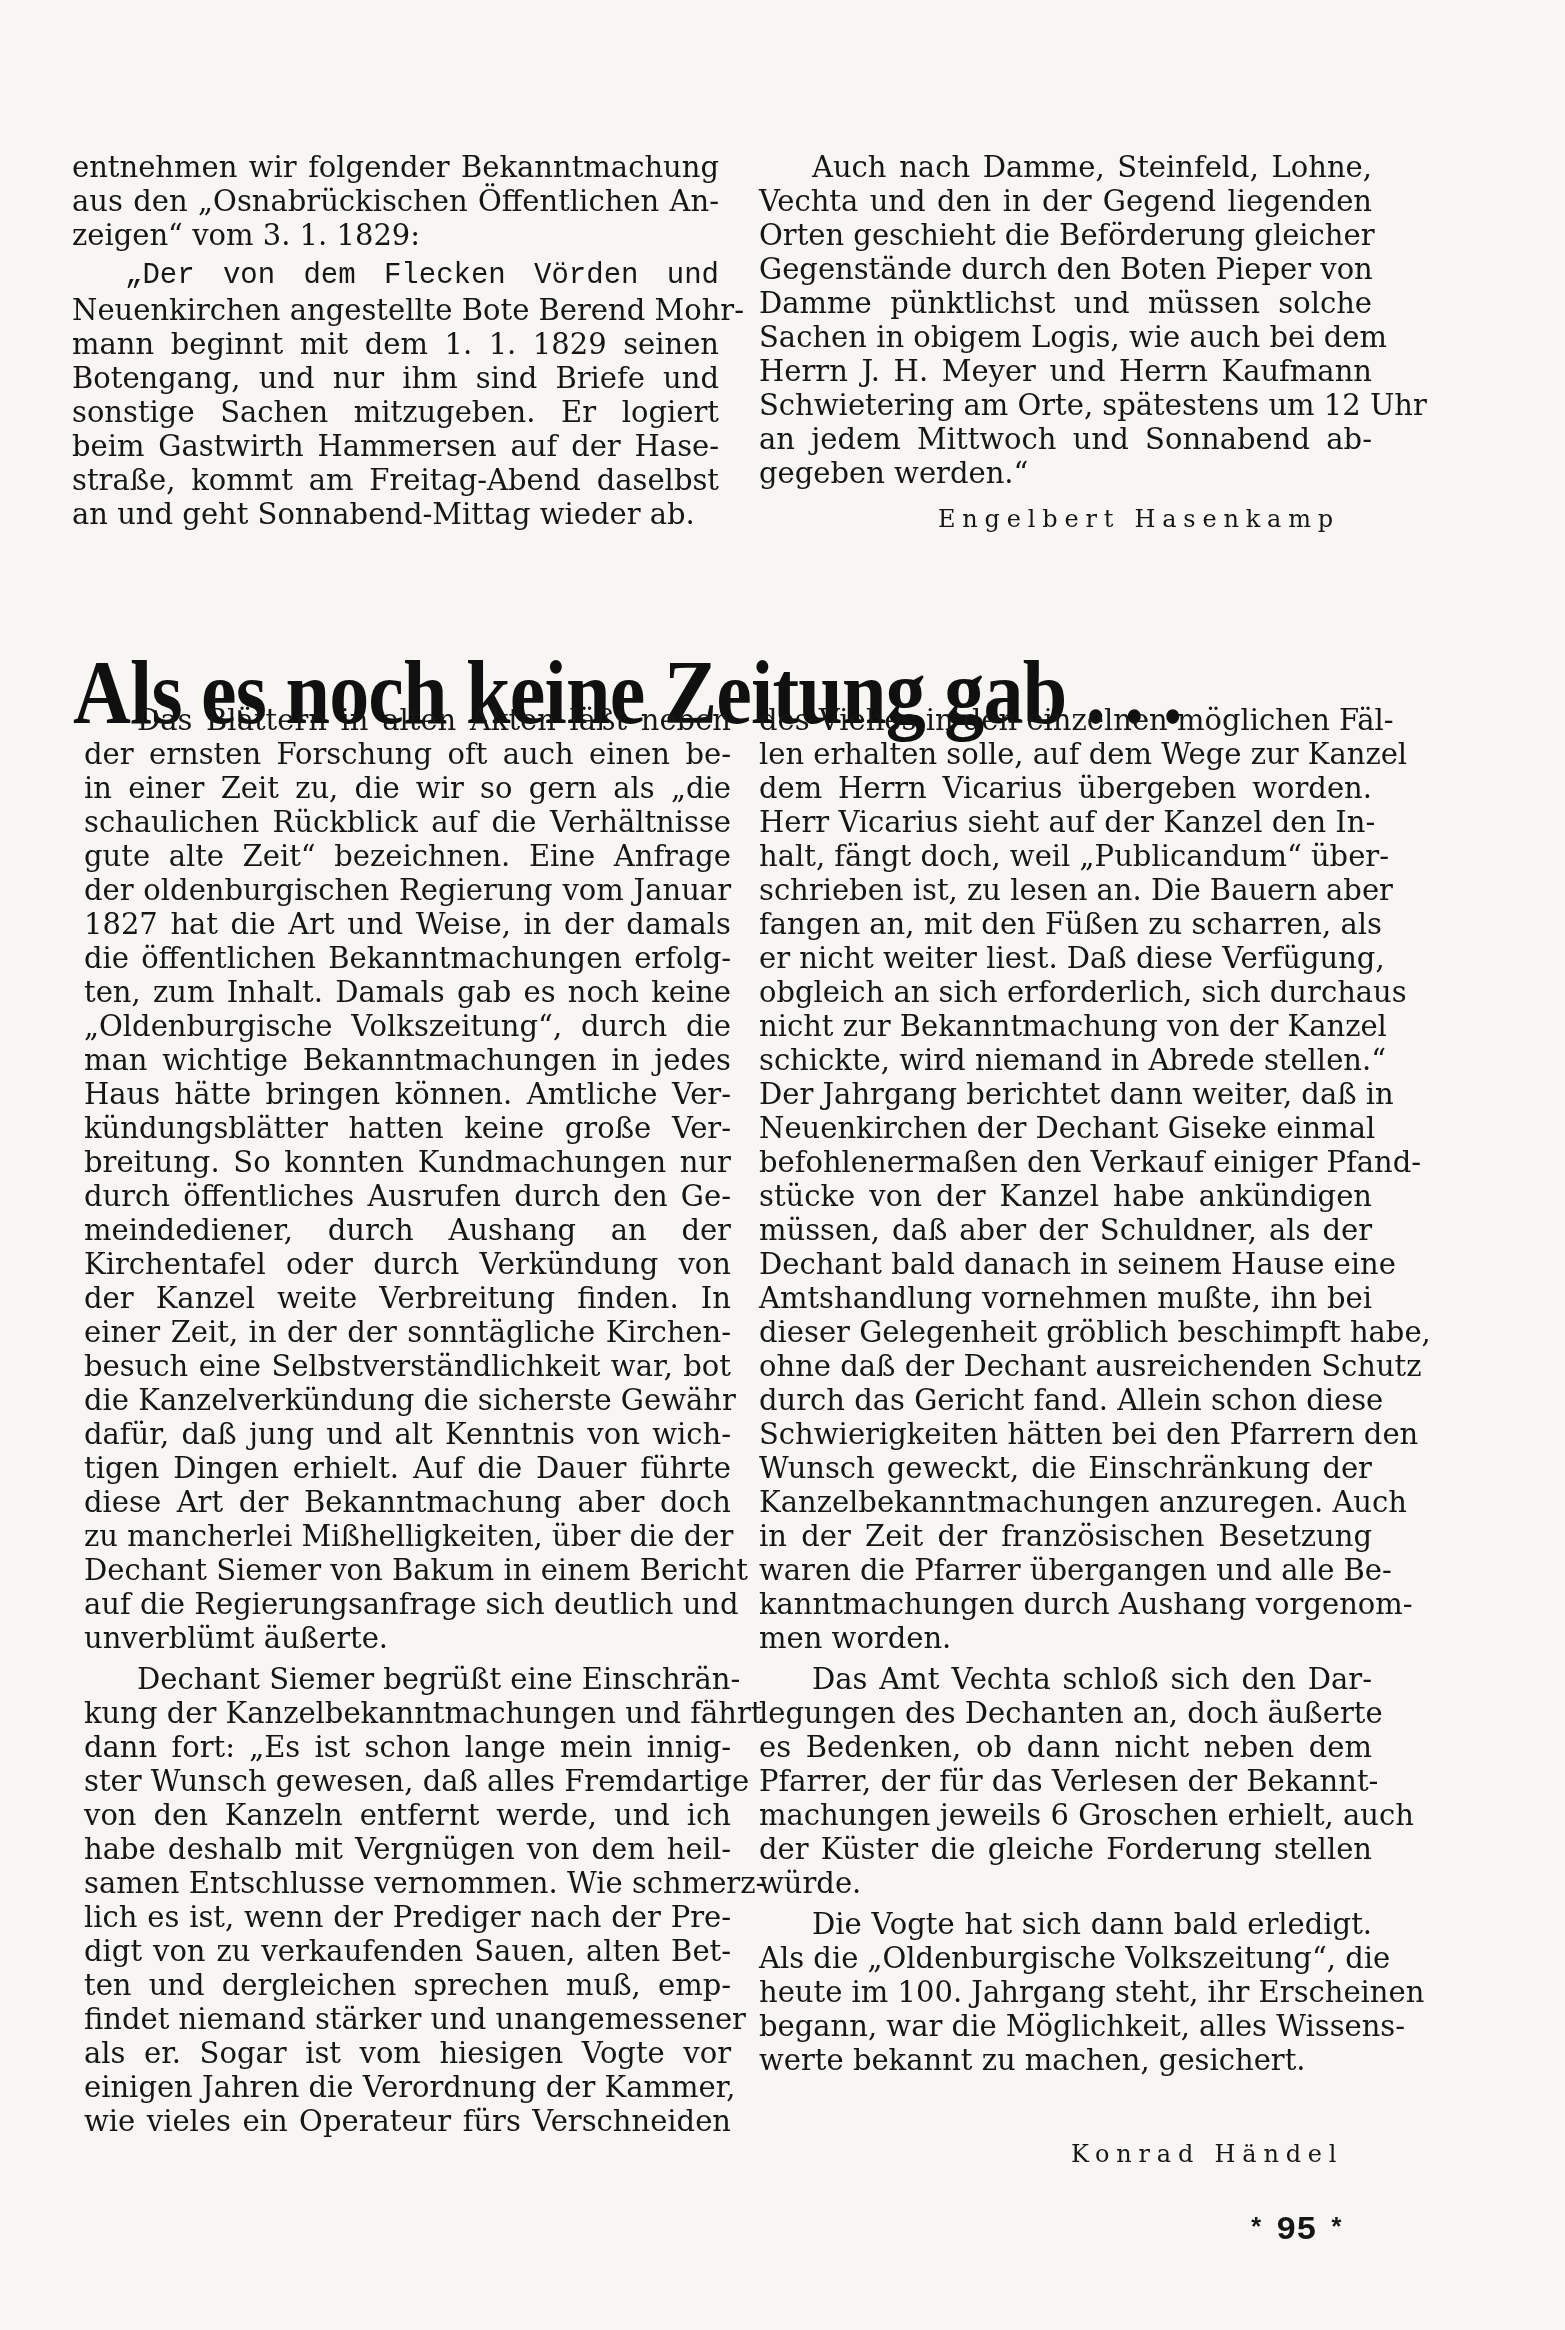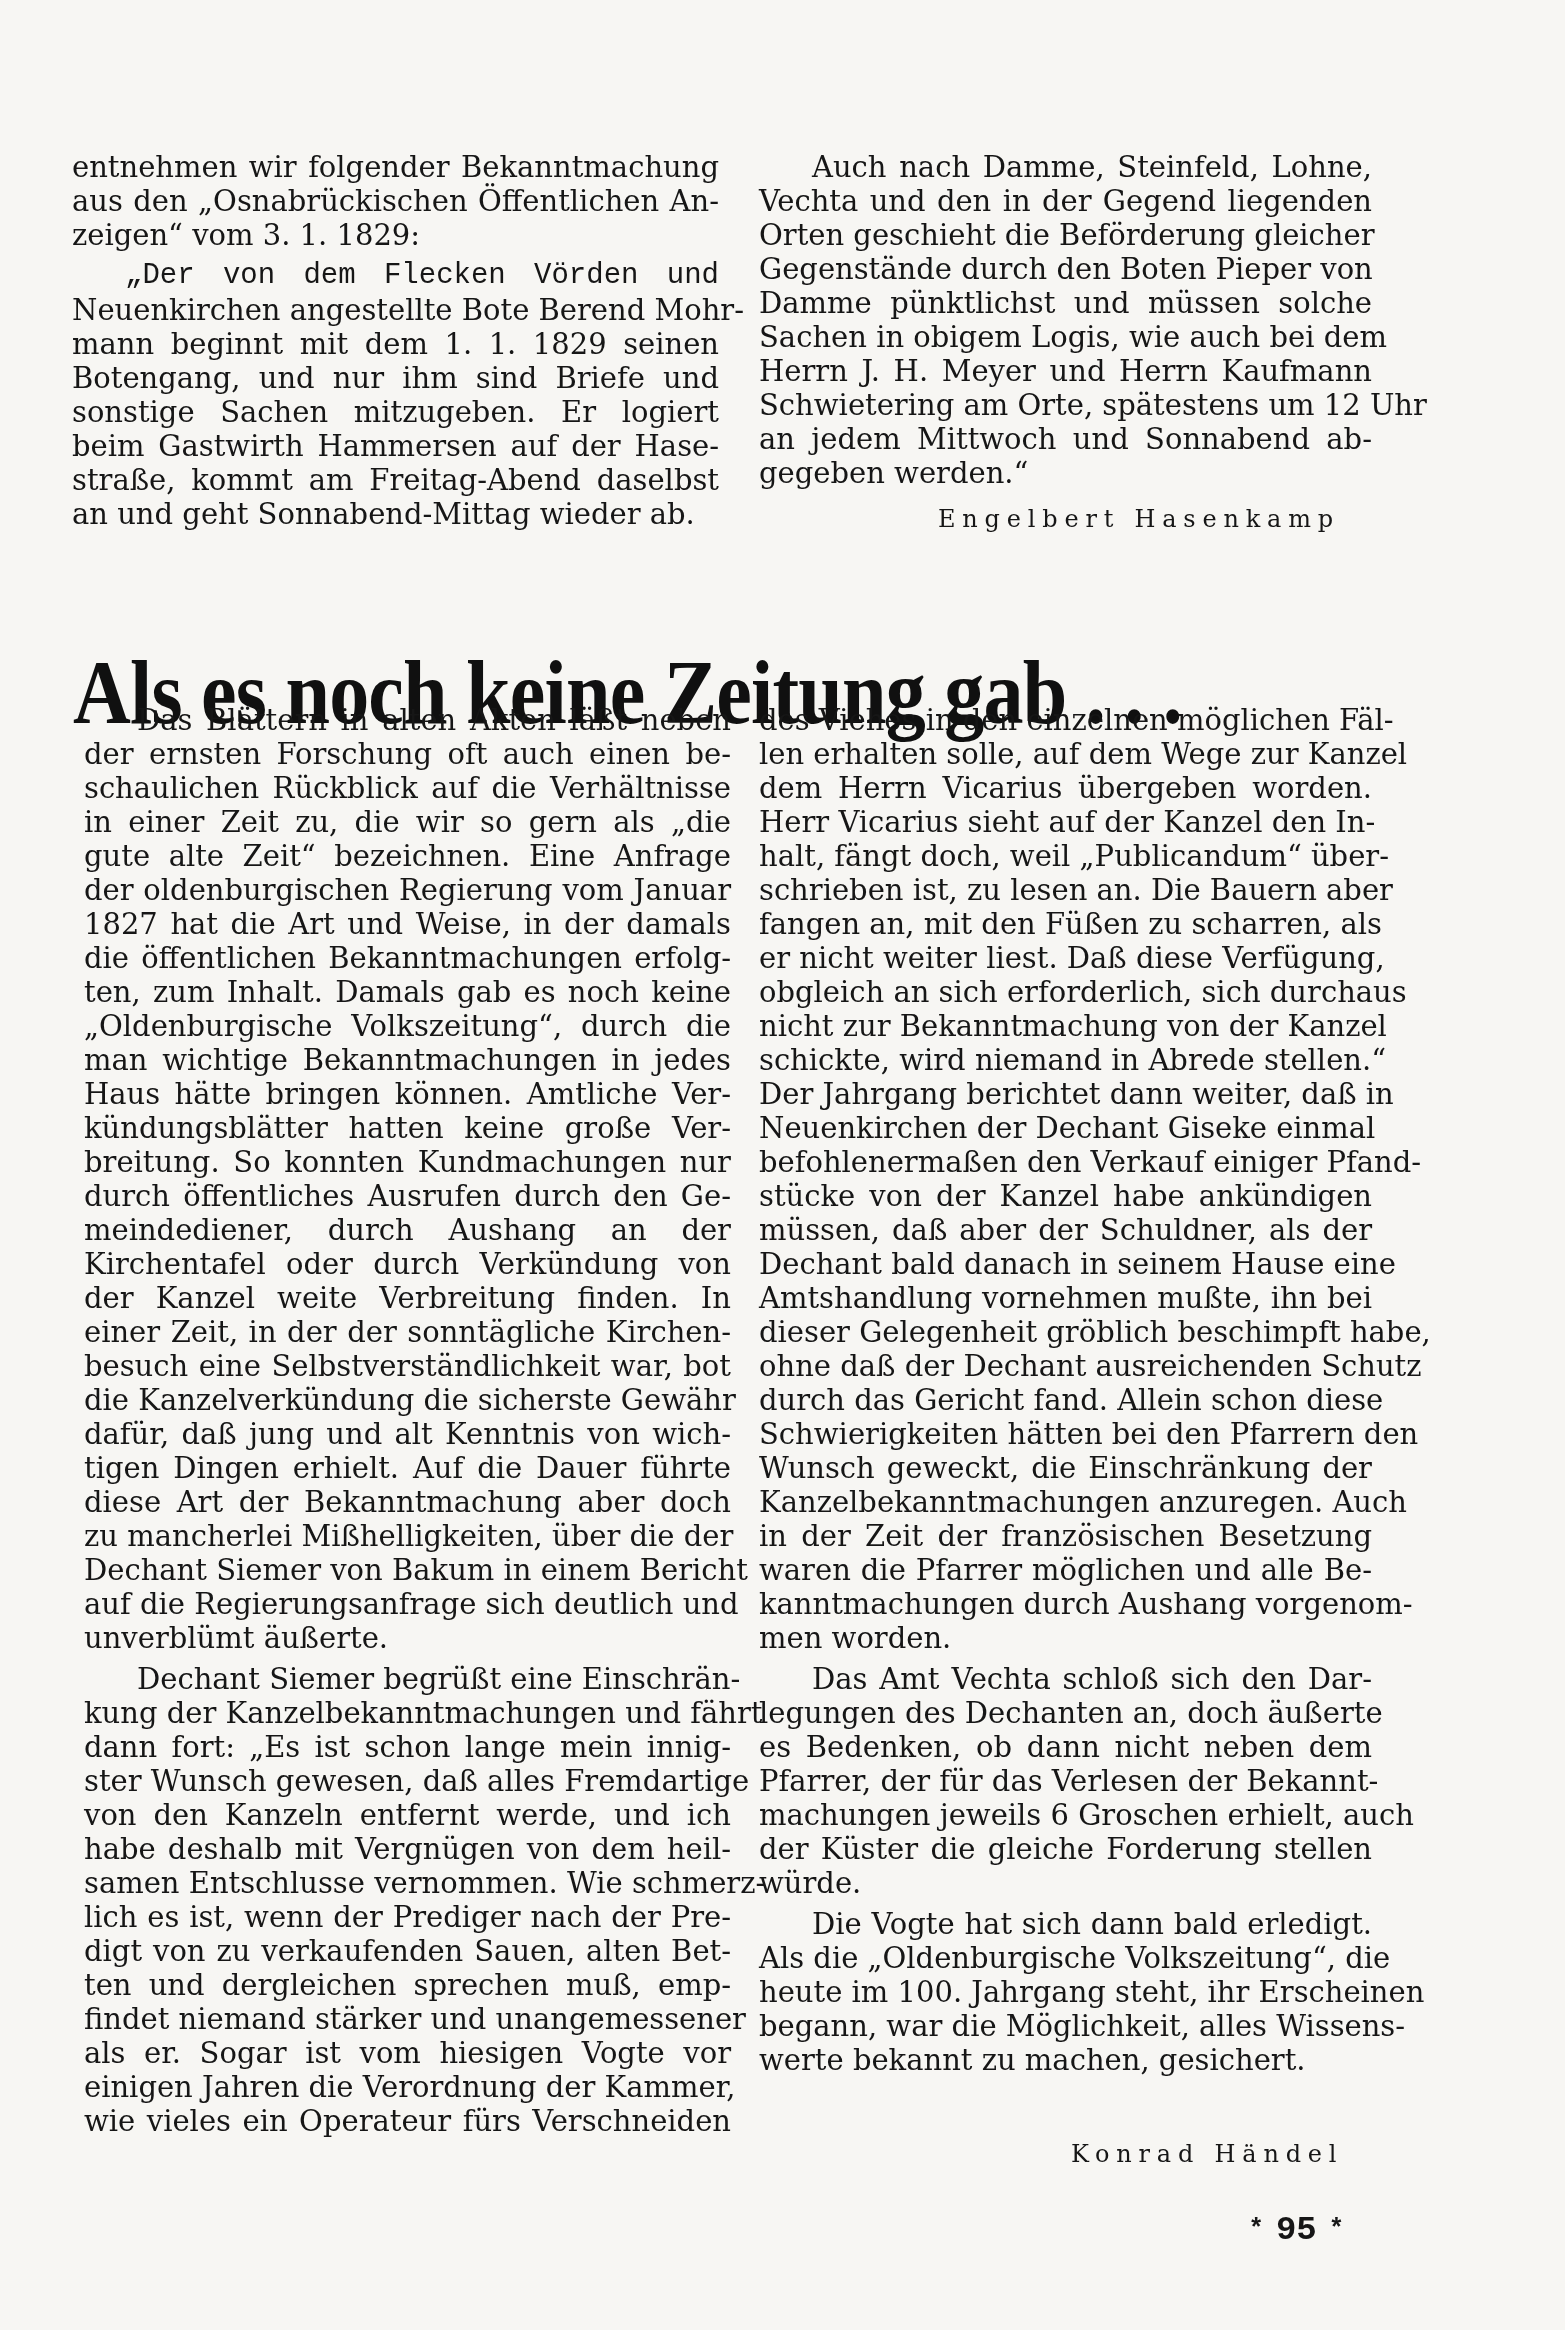--- a/index.html
+++ b/index.html
@@ -84,22 +84,22 @@
     <div class="line">an jedem Mittwoch und Sonnabend ab-</div>
     <div class="line last">gegeben werden.“</div>
   </div>
 <div id="sig1" class="sig">Engelbert Hasenkamp</div>
 
 <h1 id="title">Als es noch keine Zeitung gab . . .</h1>
 
 <div id="main-left" class="col">
     <div class="line indent">Das Blättern in alten Akten läßt neben</div>
     <div class="line">der ernsten Forschung oft auch einen be-</div>
+    <div class="line">in einer Zeit zu, die wir so gern als „die</div>
     <div class="line">schaulichen Rückblick auf die Verhältnisse</div>
-    <div class="line">in einer Zeit zu, die wir so gern als „die</div>
     <div class="line">gute alte Zeit“ bezeichnen. Eine Anfrage</div>
     <div class="line">der oldenburgischen Regierung vom Januar</div>
     <div class="line">1827 hat die Art und Weise, in der damals</div>
     <div class="line">die öffentlichen Bekanntmachungen erfolg-</div>
     <div class="line">ten, zum Inhalt. Damals gab es noch keine</div>
     <div class="line">„Oldenburgische Volkszeitung“, durch die</div>
     <div class="line">man wichtige Bekanntmachungen in jedes</div>
     <div class="line">Haus hätte bringen können. Amtliche Ver-</div>
     <div class="line">kündungsblätter hatten keine große Ver-</div>
     <div class="line">breitung. So konnten Kundmachungen nur</div>
@@ -151,21 +151,21 @@
     <div class="line">müssen, daß aber der Schuldner, als der</div>
     <div class="line">Dechant bald danach in seinem Hause eine</div>
     <div class="line">Amtshandlung vornehmen mußte, ihn bei</div>
     <div class="line">dieser Gelegenheit gröblich beschimpft habe,</div>
     <div class="line">ohne daß der Dechant ausreichenden Schutz</div>
     <div class="line">durch das Gericht fand. Allein schon diese</div>
     <div class="line">Schwierigkeiten hätten bei den Pfarrern den</div>
     <div class="line">Wunsch geweckt, die Einschränkung der</div>
     <div class="line">Kanzelbekanntmachungen anzuregen. Auch</div>
     <div class="line">in der Zeit der französischen Besetzung</div>
-    <div class="line">waren die Pfarrer möglichen und alle Be-</div>
+    <div class="line">waren die Pfarrer übergangen und alle Be-</div>
     <div class="line">kanntmachungen durch Aushang vorgenom-</div>
     <div class="line last">men worden.</div>
     <div class="line indent" style="margin-top: 6.8px;">Das Amt Vechta schloß sich den Dar-</div>
     <div class="line">legungen des Dechanten an, doch äußerte</div>
     <div class="line">es Bedenken, ob dann nicht neben dem</div>
     <div class="line">Pfarrer, der für das Verlesen der Bekannt-</div>
     <div class="line">machungen jeweils 6 Groschen erhielt, auch</div>
     <div class="line">der Küster die gleiche Forderung stellen</div>
     <div class="line last">würde.</div>
     <div class="line indent" style="margin-top: 6.8px;">Die Vogte hat sich dann bald erledigt.</div>

